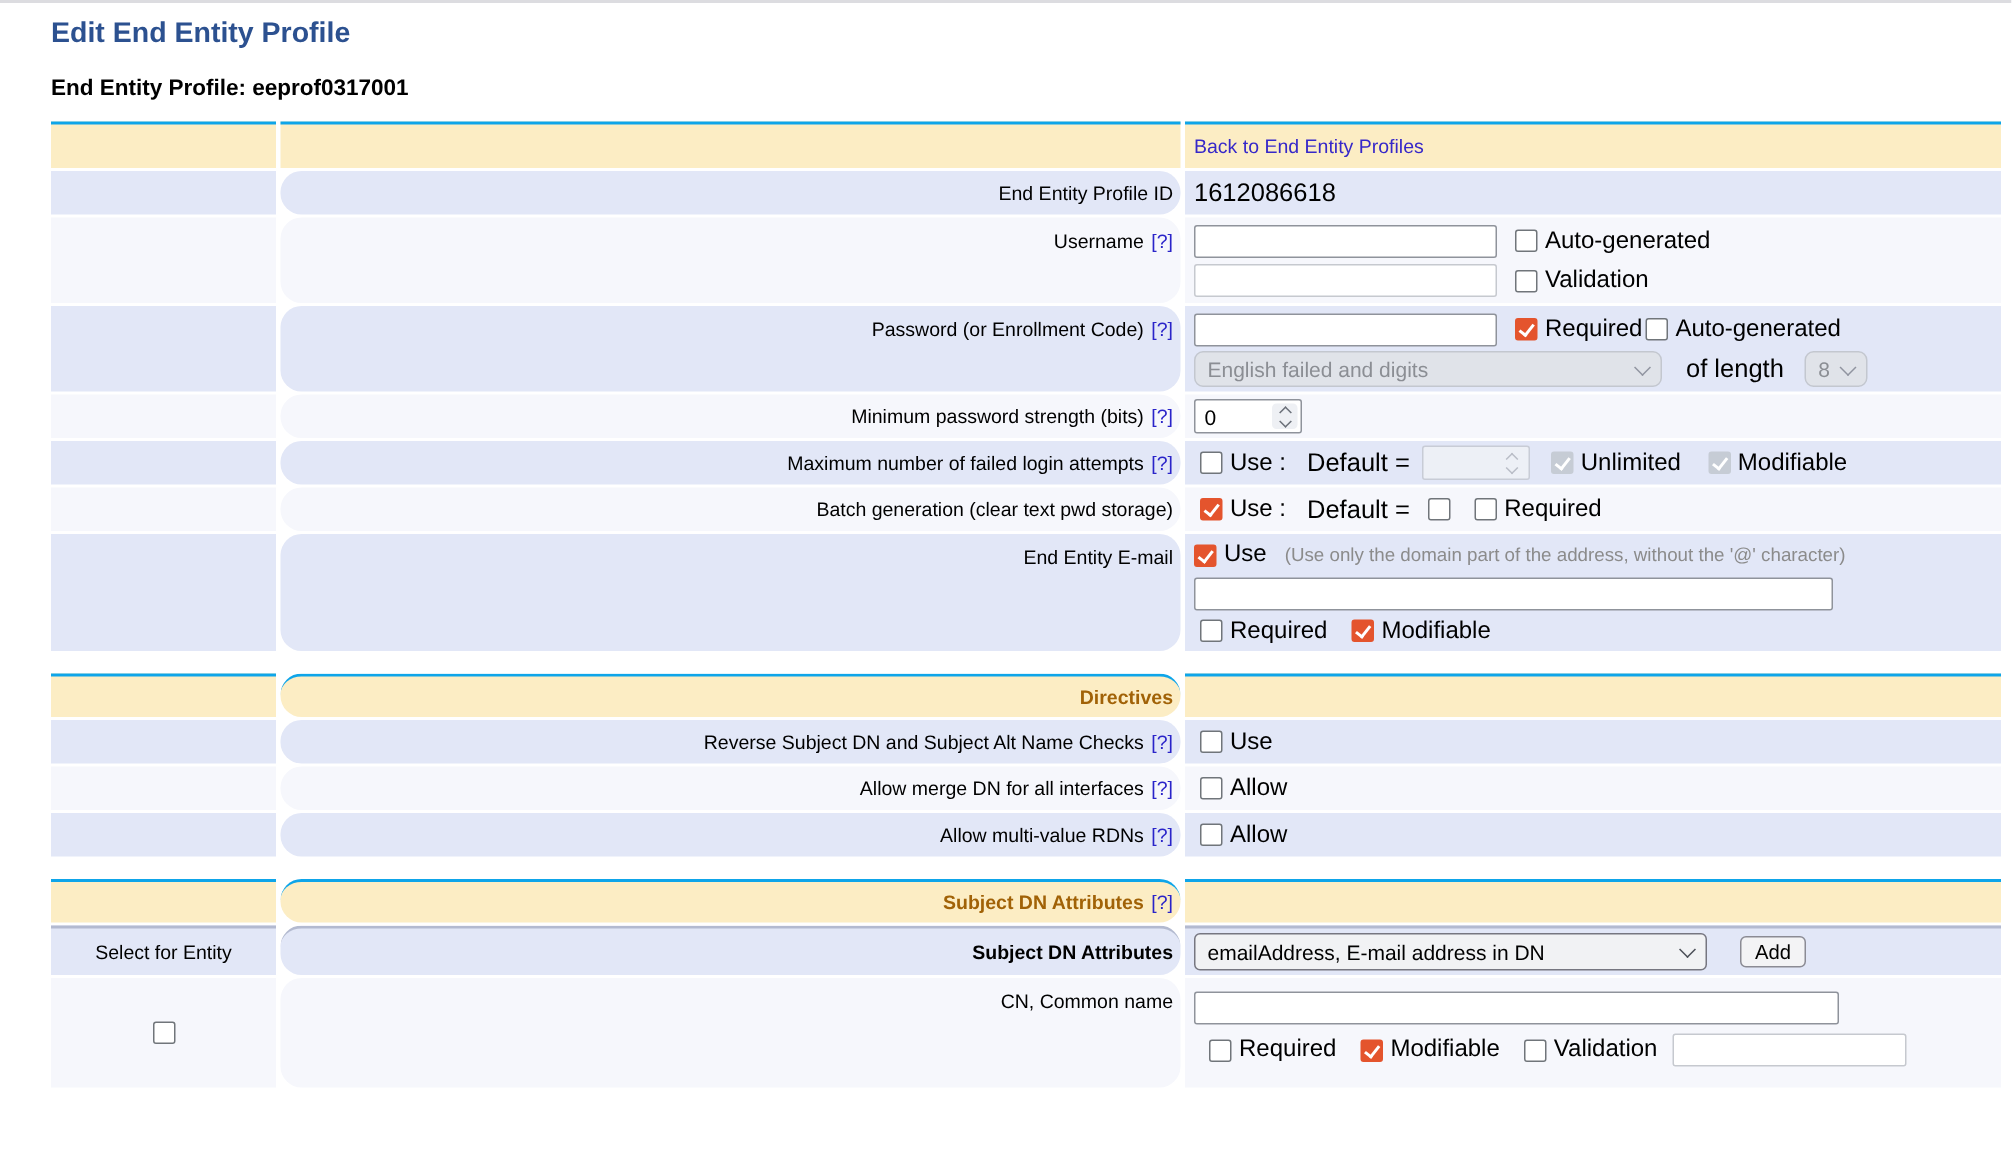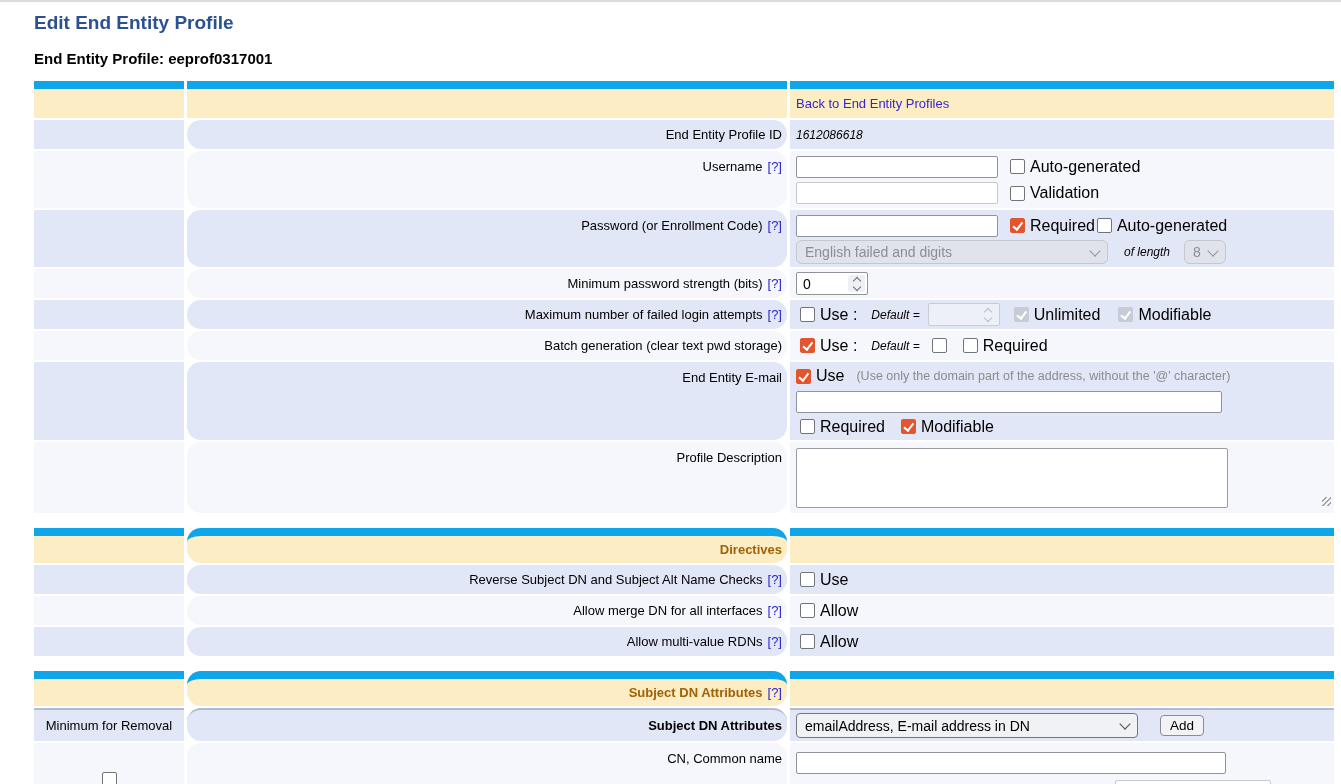--- a/index.html
+++ b/index.html
@@ -11,40 +11,40 @@
   .top-rule{height:2px;background:#dcdce0;width:100%;}
   .page-title{
     margin:10px 0 0 34px;font-size:19px;font-weight:bold;color:#2c5190;
   }
   .page-subtitle{
     margin:16px 0 0 34px;font-size:15px;font-weight:bold;color:#000;
   }
   .tbl{margin:14px 0 0 34px;width:1300px;}
   .row{display:grid;grid-template-columns:150px 600px 1fr;column-gap:3px;margin-top:2px;}
   .sec-gap{margin-top:15px;}
-  .tan-top{border-top:8px solid #0ea5e9;}
+  .tan-top{border-top:2px solid #0ea5e9;}
   .blue-top{border-top:2px solid #b3bad0;}
   .tan{background:#fcedc4;}
   .blue{background:#e2e7f7;}
   .lite{background:#f6f7fc;}
   
   .c{min-height:25px;}
   .lbl{display:flex;align-items:center;justify-content:flex-end;padding-right:5px;gap:5px;border-radius:14px;}
   .lbl.top{align-items:flex-start;padding-top:8px;}
   .val{display:flex;flex-direction:column;justify-content:center;padding:2px 0 2px 6px;}
   .ln{display:flex;align-items:center;}
   .c1-center{display:flex;align-items:center;justify-content:center;}
   
   .help{color:#2a24c9;cursor:pointer;}
   .lnk{color:#3628c9;cursor:pointer;text-decoration:none;}
   .red-head{color:#a16207;font-weight:bold;}
   .bold{font-weight:bold;}
   .note{color:#8b8b8b;font-size:12.5px;}
   .cbl{font-size:16px;margin-left:5px;}
-  .plain{font-size:12px;font-style:italic;}
+  .plain{font-size:17px;}
   
   .cb{width:13px;height:13px;border:1.5px solid #70757a;border-radius:2px;background:#fff;
       display:inline-block;flex:none;position:relative;cursor:pointer;box-sizing:content-box;}
   .cb.checked{background:#e4542d;border-color:#e4542d;}
   .cb.checked::after{content:"";position:absolute;left:4px;top:1px;width:3.5px;height:7.5px;
       border:solid #fff;border-width:0 2px 2px 0;transform:rotate(38deg);}
   .cb.dis{background:#c6ccd5;border-color:#c6ccd5;cursor:default;}
   .cb.dis::after{content:"";position:absolute;left:4px;top:1px;width:3.5px;height:7.5px;
       border:solid #fff;border-width:0 2px 2px 0;transform:rotate(38deg);}
   
@@ -260,31 +260,20 @@
             <span class="cbl">Required</span>
           </span>
         <span class="pair ml16">
             <span class="cb checked"></span>
             <span class="cbl">Modifiable</span>
           </span>
       </div>
     </div>
   </div>
 
-  <div class="row">
-    <div class="c lite" style="min-height:70px"></div>
-    <div class="c lite lbl top">
-      <span>Profile Description</span>
-    </div>
-    <div class="c lite val" style="justify-content:flex-start;padding-top:6px">
-      <span class="ta-wrap">
-        <textarea style=""></textarea>
-      </span>
-    </div>
-  </div>
 
   <div class="row sec-gap">
     <div class="c tan tan-top" style="min-height:27px"></div>
     <div class="c tan tan-top lbl">
       <span class="red-head">Directives</span>
     </div>
     <div class="c tan tan-top"></div>
   </div>
 
   <div class="row">
@@ -339,21 +328,21 @@
     <div class="c tan tan-top" style="min-height:27px"></div>
     <div class="c tan tan-top lbl">
       <span class="red-head">Subject DN Attributes</span>
       <span class="help">[?]</span>
     </div>
     <div class="c tan tan-top"></div>
   </div>
 
   <div class="row">
     <div class="c blue blue-top c1-center" style="min-height:31px">
-      <span>Minimum for Removal</span>
+      <span>Select for Entity</span>
     </div>
     <div class="c blue blue-top lbl">
       <span class="bold">Subject DN Attributes</span>
     </div>
     <div class="c blue blue-top val">
       <div class="ln">
         <span class="sel" style="width:324px">
           <span>emailAddress, E-mail address in DN</span>
             <span class="schev"></span>
         </span>

